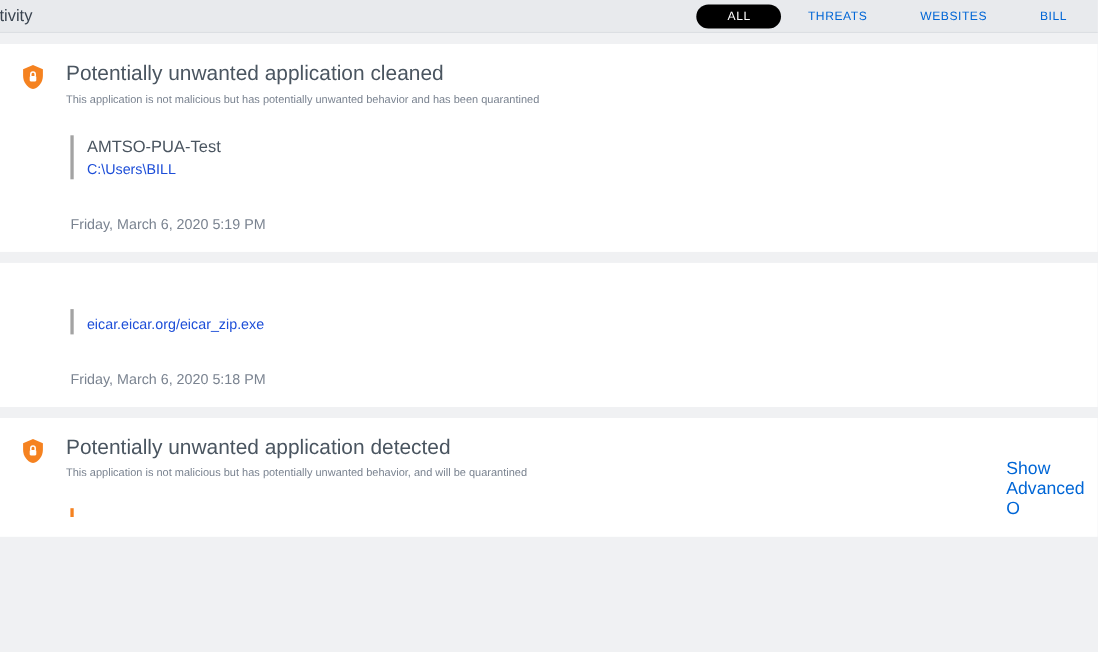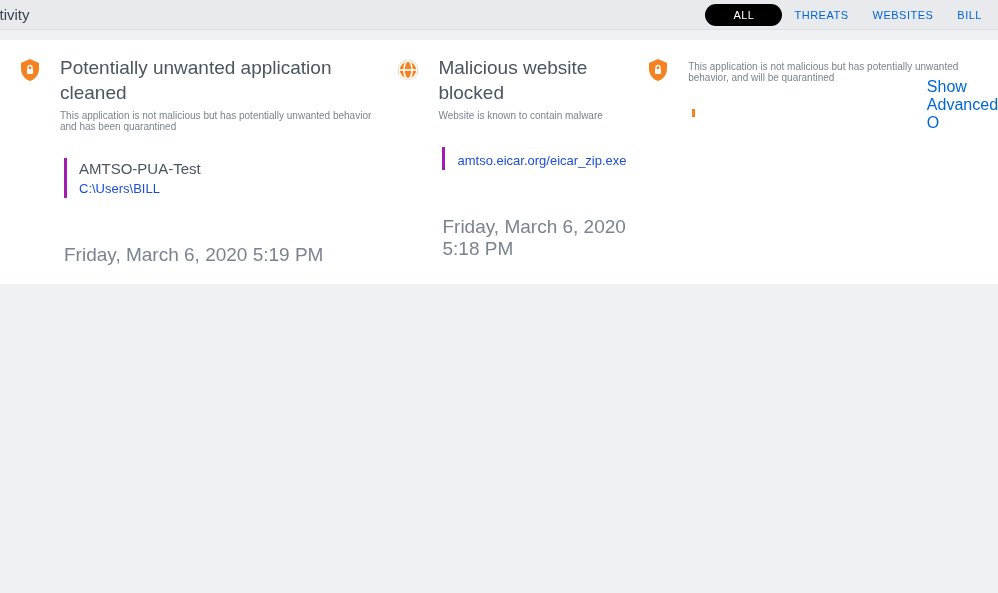--- a/index.html
+++ b/index.html
@@ -33,33 +33,34 @@
     }
     .tabs {
       display: flex;
       align-items: center;
       gap: 0;
       padding-right: 4px;
     }
     .tab {
       font-size: 11px;
       font-weight: 500;
-      padding: 5px 12px;
+      padding: 5px 24px;
       color: #0066d6;
       cursor: pointer;
       letter-spacing: 0.5px;
     }
     .tab.active {
       background: #000000;
       color: #fff;
       border-radius: 12px;
       padding: 5px 28px;
     }
     .activity-list {
       display: flex;
+      flex-direction: column;
       justify-content: center;
     }
     .activity-item {
       background: #fff;
       margin-top: 10px;
       padding: 16px 0 18px 0;
       display: flex;
       flex-direction: column;
     }
     .activity-header {
@@ -91,41 +92,41 @@
     .activity-subtitle {
       font-size: 10px;
       color: #7a8390;
       margin-top: 5px;
     }
     .activity-body {
       margin-left: 64px;
       margin-top: 26px;
     }
     .detail-block {
-      border-left: 3px solid #a21caf;
+      border-left: 3px solid #a3a3a3;
       padding: 2px 0 2px 12px;
     }
     .detail-name {
       font-size: 15px;
       color: #4a5560;
     }
     .detail-path {
       font-size: 13px;
       color: #1d4ed8;
       margin-top: 4px;
     }
     .activity-time {
       margin-left: 64px;
-      margin-top: 46px;
-      font-size: 19px;
+      margin-top: 33px;
+      font-size: 13px;
       color: #7a8390;
     }
     .activity-action {
       position: absolute;
-      right: 0;
+      right: 12px;
       font-size: 16px;
       color: #0066d6;
       cursor: pointer;
       padding-right: 0;
     }
     .activity-item.with-action {
       position: relative;
     }
     .action-row {
       display: flex;
@@ -173,52 +174,39 @@
     <div class="activity-body">
       <div class="detail-block">
         <div class="detail-name">AMTSO-PUA-Test</div>
         <div class="detail-path">C:\Users\BILL</div>
       </div>
     </div>
     <div class="activity-time">Friday, March 6, 2020 5:19 PM</div>
   </div>
 
   <div class="activity-item">
-    <div class="activity-header">
-      <div class="activity-icon">
-        <svg viewBox="0 0 24 24" fill="none" stroke="#f58220" stroke-width="2">
-            <circle cx="12" cy="12" r="10" fill="#f58220" stroke="none"></circle>
-            <circle cx="12" cy="12" r="9" fill="none" stroke="#fff" stroke-width="1.6"></circle>
-            <ellipse cx="12" cy="12" rx="4" ry="9" fill="none" stroke="#fff" stroke-width="1.6"></ellipse>
-            <line x1="3" y1="12" x2="21" y2="12" stroke="#fff" stroke-width="1.6"></line>
-          </svg>
-      </div>
-      <div class="activity-text">
-        <div class="activity-title">Malicious website blocked</div>
-        <div class="activity-subtitle">Website is known to contain malware</div>
-      </div>
-    </div>
     <div class="activity-body">
       <div class="detail-block">
-        <div class="detail-path">amtso.eicar.org/eicar_zip.exe</div>
+        <div class="detail-path">eicar.eicar.org/eicar_zip.exe</div>
       </div>
     </div>
     <div class="activity-time">Friday, March 6, 2020 5:18 PM</div>
   </div>
 
   <div class="activity-item with-action">
     <div class="activity-header">
       <div class="activity-icon">
         <svg viewBox="0 0 24 24" fill="#f58220">
             <path d="M12 1 L3 5 v6 c0 5.5 3.8 10.7 9 12 5.2-1.3 9-6.5 9-12 V5 L12 1z"></path>
             <rect x="9" y="11" width="6" height="5" rx="1" fill="#fff"></rect>
             <path d="M10 11 v-1.5 a2 2 0 0 1 4 0 V11" stroke="#fff" stroke-width="1.4" fill="none"></path>
           </svg>
       </div>
       <div class="activity-text">
+        <div class="activity-title">Potentially unwanted application detected</div>
         <div class="activity-subtitle">This application is not malicious but has potentially unwanted behavior, and will be quarantined</div>
       </div>
     </div>
     <div class="action-row">
       <div class="activity-action">Show Advanced O</div>
     </div>
     <div class="partial-marker"></div>
   </div>
 
 </div>

